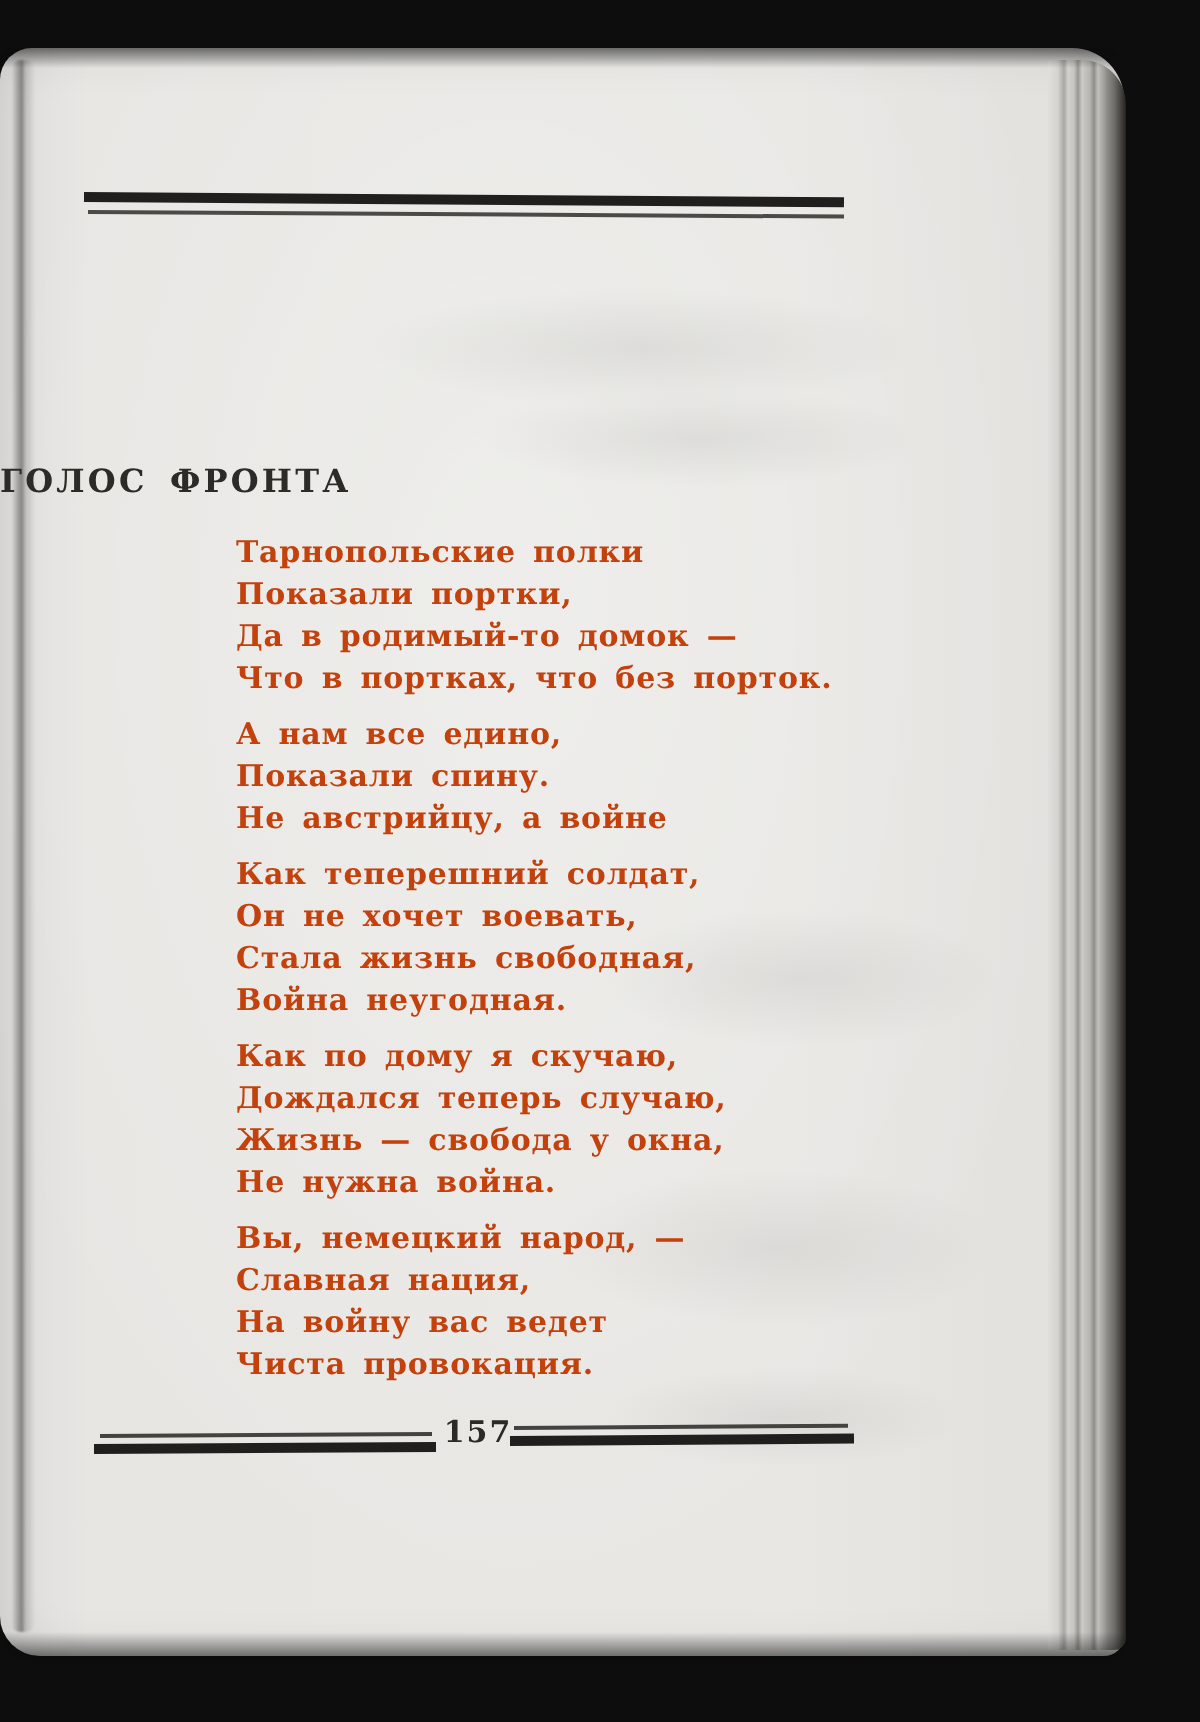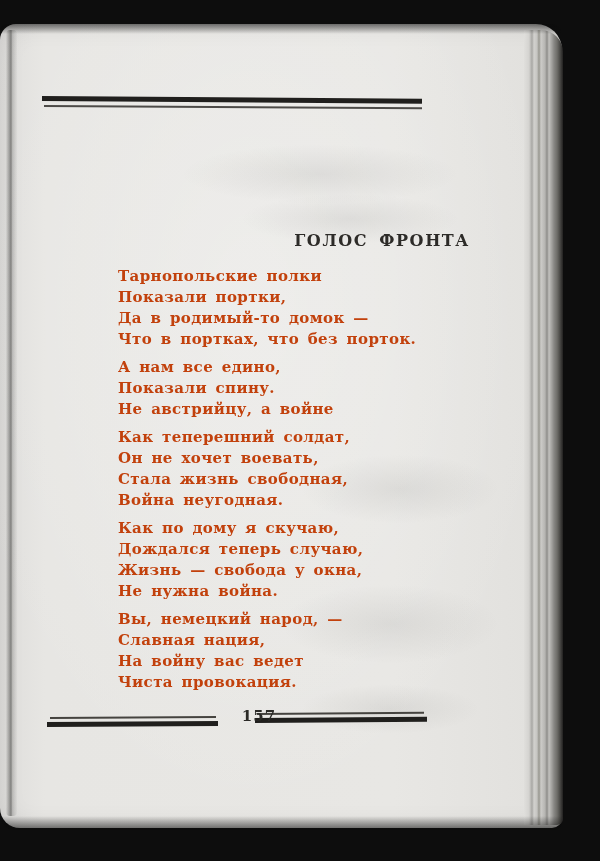--- a/index.html
+++ b/index.html
@@ -99,21 +99,21 @@
     left: 255px; top: 718px; width: 172px; height: 5px;
     background: #201f1d;
     transform: rotate(-0.4deg); transform-origin: left center;
   }
   
   .title {
     position: absolute;
     left: 0;
     top: 231px;
     width: 470px;
-    text-align: right;
+    text-align: left;
     font-size: 16px;
     font-weight: bold;
     letter-spacing: 1.6px;
     word-spacing: 4px;
     color: #2d2b28;
   }
   .poem {
     position: absolute;
     left: 118px;
     top: 266px;
@@ -128,21 +128,20 @@
   .page-number {
     position: absolute;
     left: 218px;
     top: 707px;
     width: 42px;
     text-align: center;
     font-size: 15px;
     font-weight: bold;
     letter-spacing: 1px;
     color: #2b2a27;
-    margin-left: 20px;
   }
   
   .smudge {
     position: absolute;
     border-radius: 50%;
     background: radial-gradient(ellipse, rgba(90,90,88,0.10), rgba(90,90,88,0) 70%);
   }
   .s1 { left: 180px; top: 120px; width: 280px; height: 60px; }
   .s2 { left: 240px; top: 170px; width: 220px; height: 50px; }
   .s3 { left: 300px; top: 430px; width: 200px; height: 70px; }

